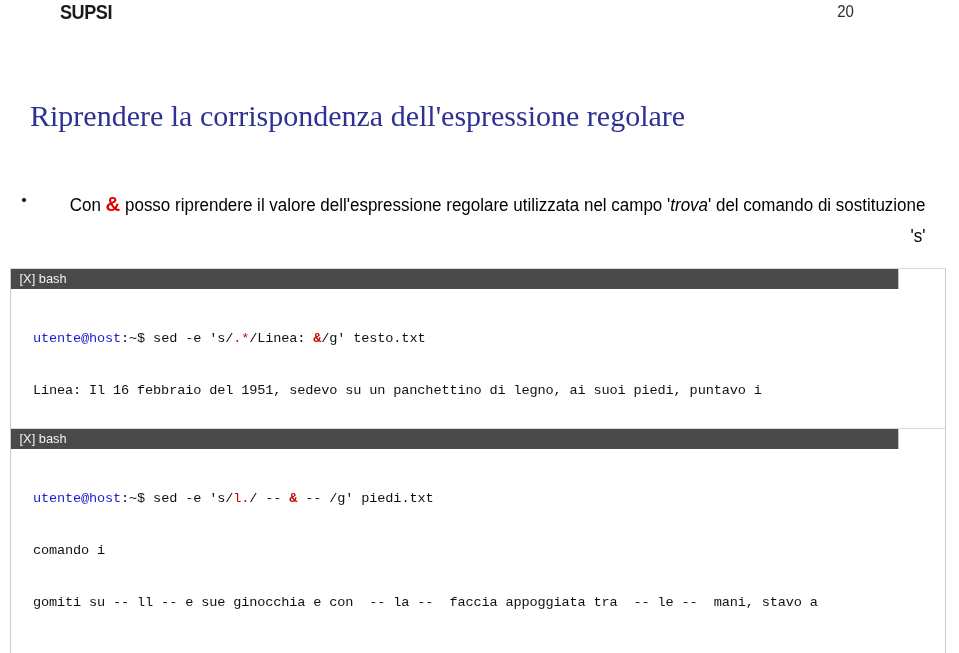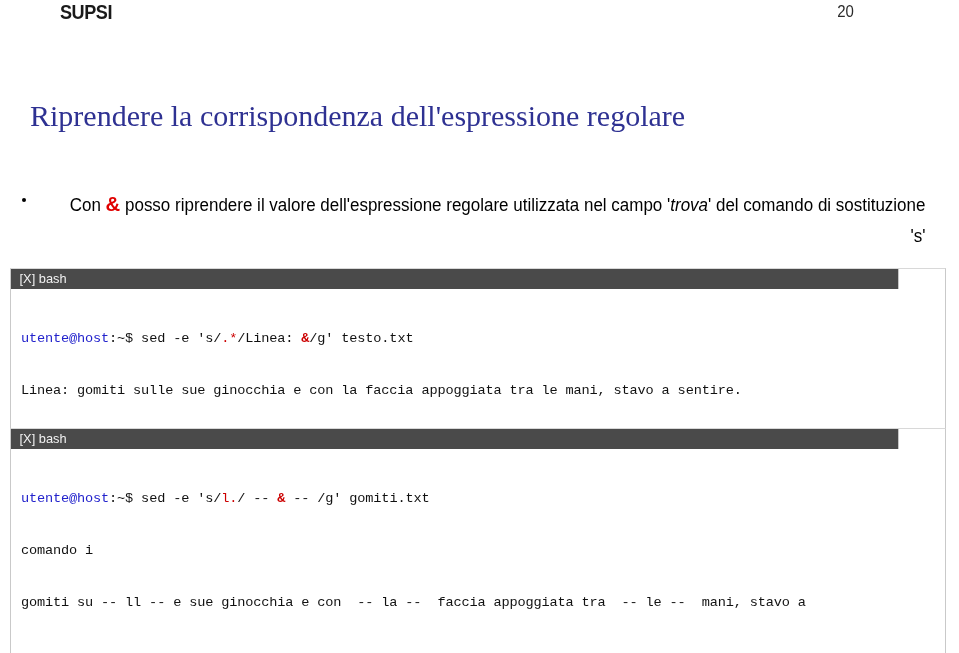--- a/index.html
+++ b/index.html
@@ -116,21 +116,21 @@
   }
   .term-body {
     padding: 6px 6px 4px 10px;
     font-family: "Liberation Mono", monospace;
     font-size: 13.6px;
     line-height: 17.4px;
     color: #111111;
     white-space: pre;
     letter-spacing: -0.15px;
   }
-  .term-line { white-space: pre; }
+  .term-line { white-space: pre; margin-left: 12px; }
   .c-prompt { color: #2222cc; }
   .c-red { color: #cc0000; }
   .c-red-b { color: #cc0000; font-weight: bold; }
 
   #term1 { top: 268px; }
   #term2 { top: 428px; }
 </style>
 </head>
 <body>
 
@@ -143,31 +143,32 @@
 
 <div class="bullet-block">
   <span class="bullet-marker"></span>
   <div class="bullet-text"><span>Con </span><span class="amp">&amp;</span><span> posso riprendere il valore dell'espressione regolare utilizzata nel campo '</span><span class="ital">trova</span><span>' del comando di sostituzione 's'</span></div>
 </div>
 
 <div class="term" id="term1">
   <div class="term-titlebar">[X] bash</div>
   <div class="term-body">
     <div class="term-line"><span class="c-prompt">utente@host</span><span>:~$ sed -e 's/</span><span class="c-red">.*</span><span>/Linea: </span><span class="c-red-b">&amp;</span><span>/g' testo.txt</span></div>
+    <div class="term-line">Linea: Il 16 febbraio del 1951, sedevo su un panchettino di legno, ai suoi piedi, puntavo i</div>
     <div class="term-line">Linea: gomiti sulle sue ginocchia e con la faccia appoggiata tra le mani, stavo a sentire.</div>
     <div class="term-line">Linea: Gli Egiziani trasmisero ai Romani le preparazioni che permettevano di trasformar le</div>
     <div class="term-line">Linea: fibre vegetali del papiro in superfici pulite, bianche, pieghevoli. Oggi siamo ricchi,</div>
     <div class="term-line">Linea: ma domani possiamo esser poveri. E non si misero in cammino a mani vuote.</div>
   </div>
 </div>
 
 <div class="term" id="term2">
   <div class="term-titlebar">[X] bash</div>
   <div class="term-body">
-    <div class="term-line"><span class="c-prompt">utente@host</span><span>:~$ sed -e 's/</span><span class="c-red">l.</span><span>/ -- </span><span class="c-red-b">&amp;</span><span> -- /g' gomiti.txt</span></div>
+    <div class="term-line"><span class="c-prompt">utente@host</span><span>:~$ sed -e 's/</span><span class="c-red">l.</span><span>/ -- </span><span class="c-red-b">&amp;</span><span> -- /g' piedi.txt</span></div>
     <div class="term-line">comando i</div>
     <div class="term-line">gomiti su -- ll -- e sue ginocchia e con  -- la --  faccia appoggiata tra  -- le --  mani, stavo a</div>
     
     
     
     
     
     
   </div>
 </div>

